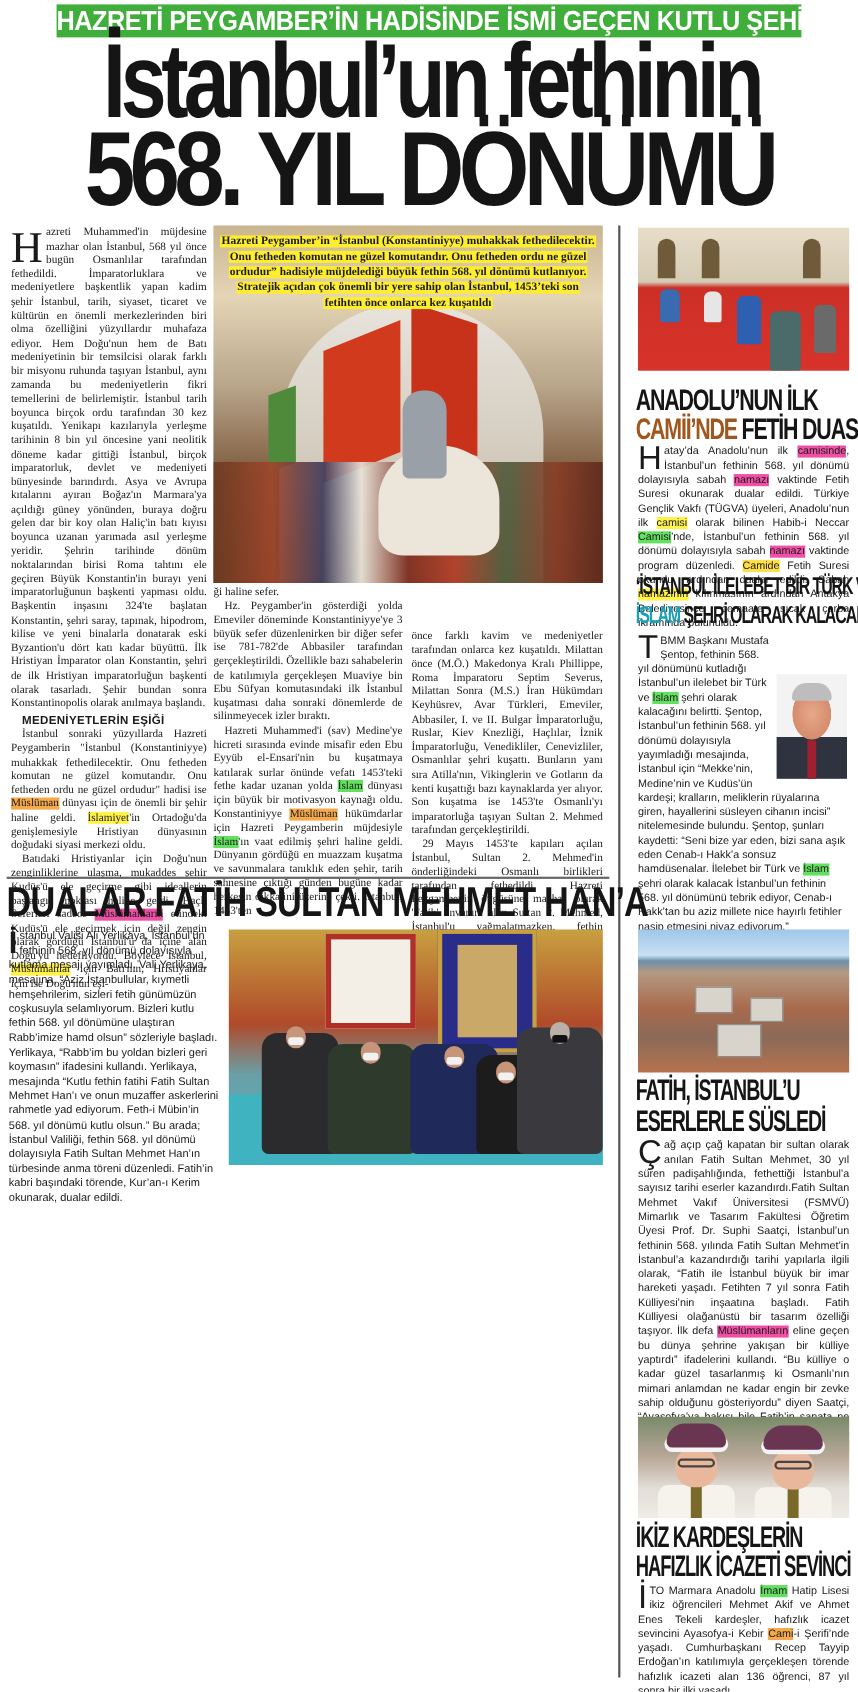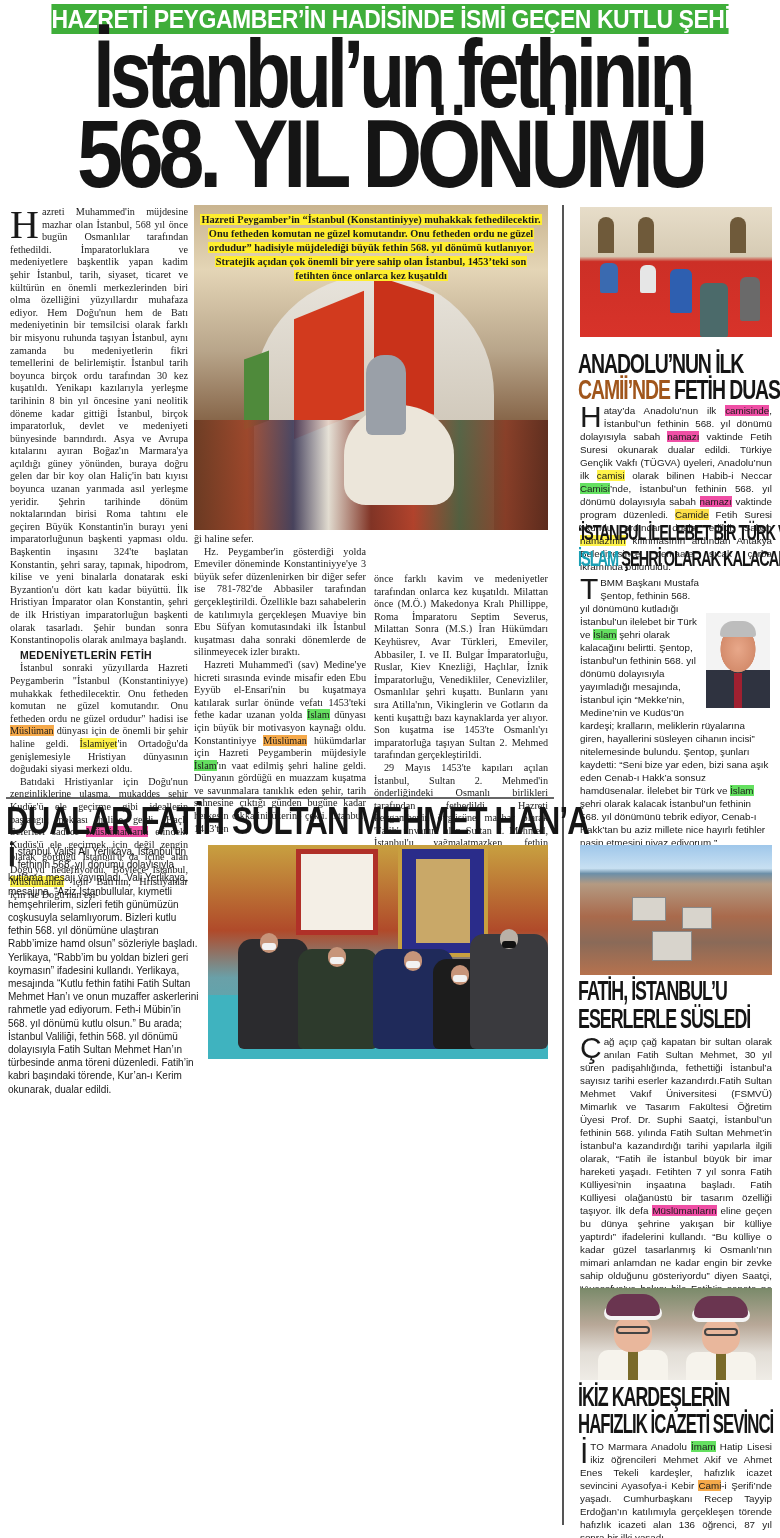--- a/index.html
+++ b/index.html
@@ -122,21 +122,21 @@
 <body>
 
 <div class="abs kicker">HAZRETİ PEYGAMBER’İN HADİSİNDE İSMİ GEÇEN KUTLU ŞEHİR</div>
 <div class="abs headline hl1">İstanbul’un fethinin</div>
 <div class="abs headline hl2">568. YIL DÖNÜMÜ</div>
 
 <div class="abs col" style="left:10px; top:206px; width:178px;">
   <p class="noindent">
     <span class="dropcap">H</span><span>azreti Muhammed'in müjdesine mazhar olan İstanbul, 568 yıl önce bugün Osmanlılar tarafından fethedildi. İmparatorluklara ve medeniyetlere başkentlik yapan kadim şehir İstanbul, tarih, siyaset, ticaret ve kültürün en önemli merkezlerinden biri olma özelliğini yüzyıllardır muhafaza ediyor. Hem Doğu'nun hem de Batı medeniyetinin bir temsilcisi olarak farklı bir misyonu ruhunda taşıyan İstanbul, aynı zamanda bu medeniyetlerin fikri temellerini de belirlemiştir.  İstanbul tarih boyunca birçok ordu tarafından 30 kez kuşatıldı. Yenikapı kazılarıyla yerleşme tarihinin 8 bin yıl öncesine yani neolitik döneme kadar gittiği İstanbul, birçok imparatorluk, devlet ve medeniyeti bünyesinde barındırdı. Asya ve Avrupa kıtalarını ayıran Boğaz'ın Marmara'ya açıldığı güney yönünden, buraya doğru gelen dar bir koy olan Haliç'in batı kıyısı boyunca uzanan yarımada asıl yerleşme yeridir. Şehrin tarihinde dönüm noktalarından birisi Roma tahtını ele geçiren Büyük Konstantin'in burayı yeni imparatorluğunun başkenti yapması oldu. Başkentin inşasını 324'te başlatan Konstantin, şehri saray, tapınak, hipodrom, kilise ve yeni binalarla donatarak eski Byzantion'u dört katı kadar büyüttü. İlk Hristiyan İmparator olan Konstantin, şehri de ilk Hristiyan imparatorluğun başkenti olarak tasarladı. Şehir bundan sonra Konstantinopolis olarak anılmaya başlandı.</span>
   </p>
-  <div class="sub">MEDENİYETLERİN FETİH</div>
+  <div class="sub">MEDENİYETLERİN EŞİĞİ</div>
   <p><span>İstanbul sonraki yüzyıllarda Hazreti Peygamberin "İstanbul (Konstantiniyye) muhakkak fethedilecektir. Onu fetheden komutan ne güzel komutandır. Onu fetheden ordu ne güzel ordudur" hadisi ise </span><span class="hl-or">Müslüman</span><span> dünyası için de önemli bir şehir haline geldi. </span><span class="hl-ye">İslamiyet</span><span>'in Ortadoğu'da genişlemesiyle Hristiyan dünyasının doğudaki siyasi merkezi oldu.</span></p>
   <p><span>Batıdaki Hristiyanlar için Doğu'nun zenginliklerine ulaşma, mukaddes şehir Kudüs'ü ele geçirme gibi ideallerin başlangıç noktası haline geldi. Haçlı Seferleri sadece </span><span class="hl-pk">Müslümanların</span><span> elindeki Kudüs'ü ele geçirmek için değil zengin olarak gördüğü İstanbul'u da içine alan Doğu'yu hedefliyordu. Böylece İstanbul, </span><span class="hl-ye">Müslümanlar</span><span> için Batı'nın, Hristiyanlar için ise Doğu'nun eşi-</span></p>
 </div>
 
 <div class="abs painting">
   <div class="arch"></div>
   <div class="flag flag3"></div>
   <div class="flag flag1"></div>
   <div class="flag flag2"></div>
   <div class="crowd"></div>

